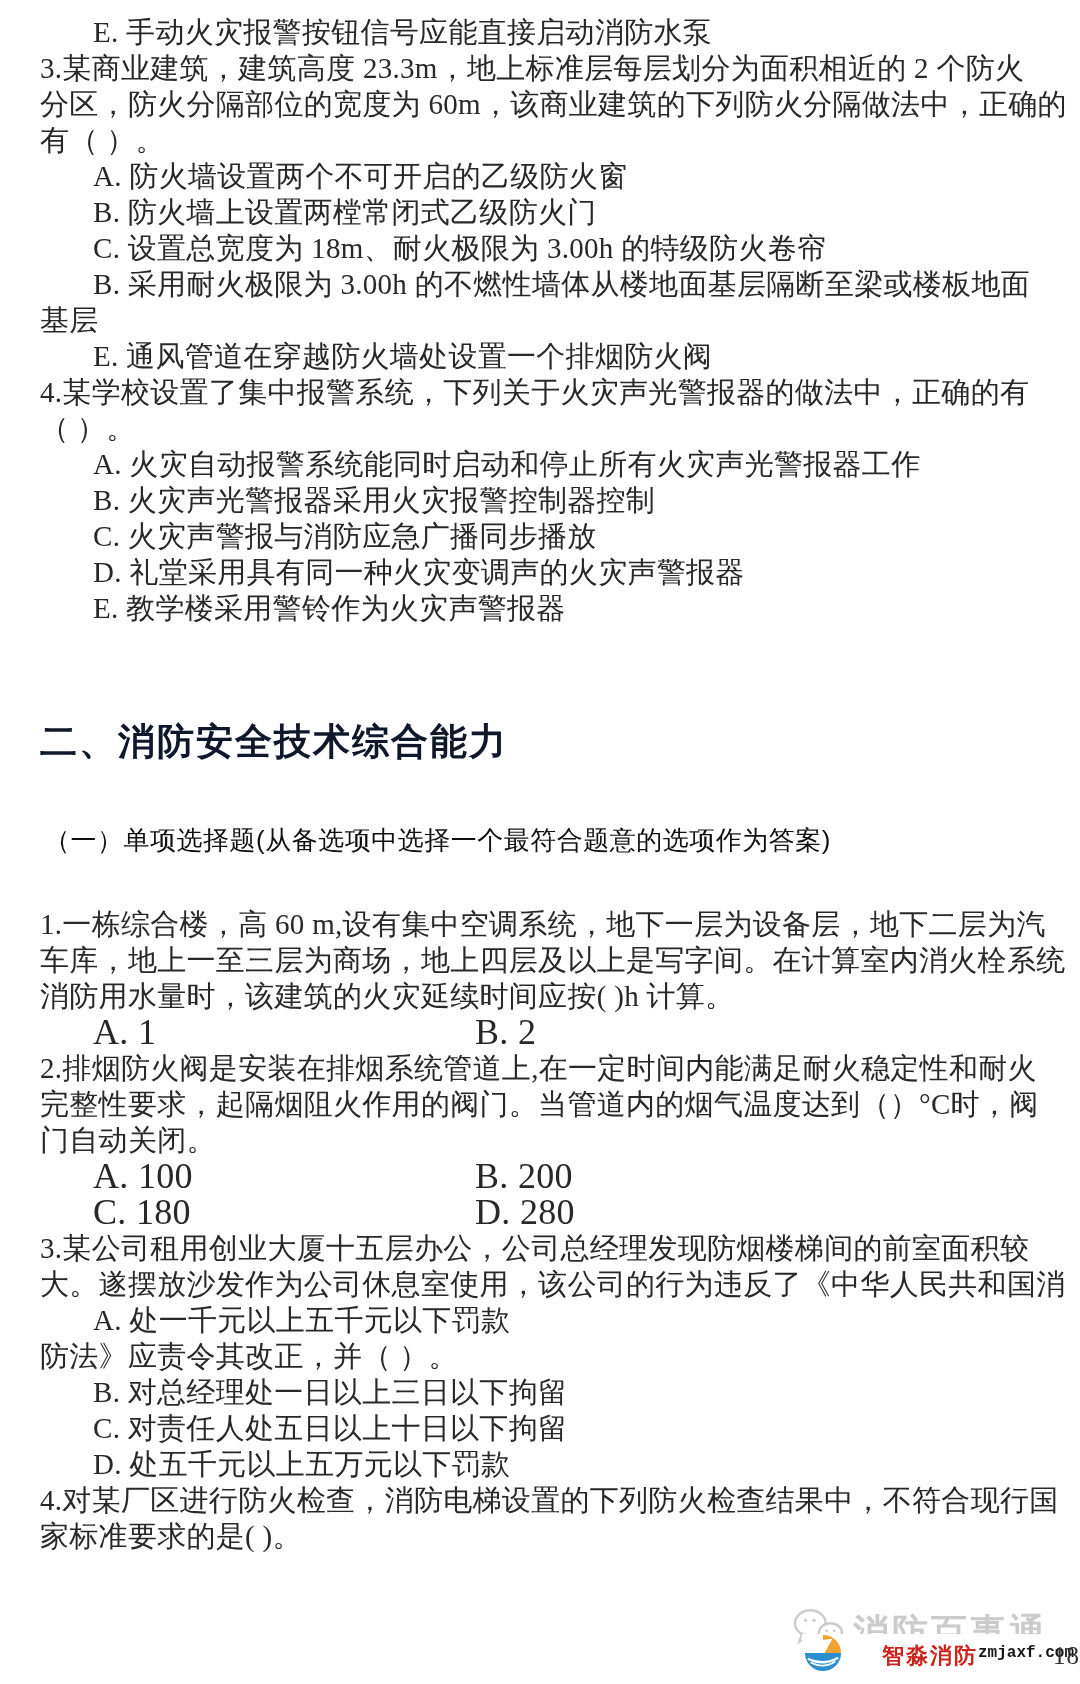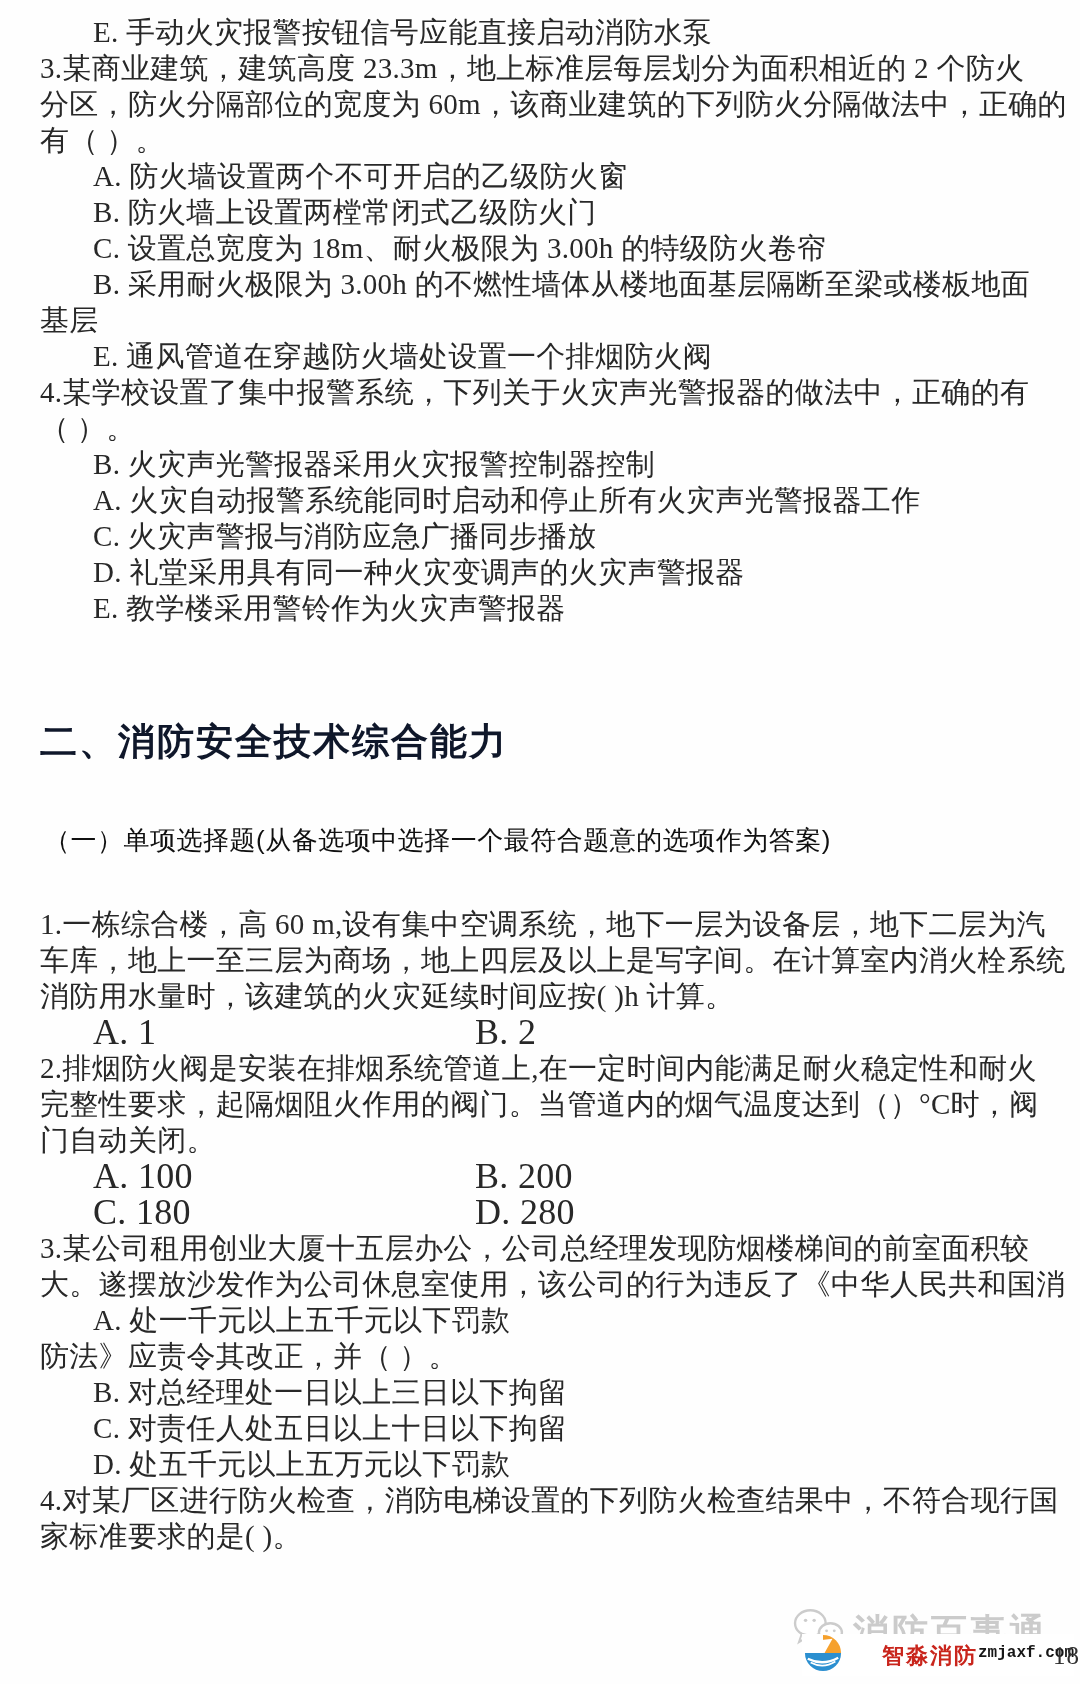--- a/index.html
+++ b/index.html
@@ -71,22 +71,22 @@
       <p class="ln indent">B. 防火墙上设置两樘常闭式乙级防火门</p>
       <p class="ln indent">C. 设置总宽度为 18m、耐火极限为 3.00h 的特级防火卷帘</p>
       <p class="ln indent">B. 采用耐火极限为 3.00h 的不燃性墙体从楼地面基层隔断至梁或楼板地面</p>
       <p class="ln">基层</p>
       <p class="ln indent">E. 通风管道在穿越防火墙处设置一个排烟防火阀</p>
     </section>
 
     <section class="gap-q4p1">
       <p class="ln">4.某学校设置了集中报警系统，下列关于火灾声光警报器的做法中，正确的有</p>
       <p class="ln">（ ）。</p>
+      <p class="ln indent">A. 火灾自动报警系统能同时启动和停止所有火灾声光警报器工作</p>
       <p class="ln indent">B. 火灾声光警报器采用火灾报警控制器控制</p>
-      <p class="ln indent">A. 火灾自动报警系统能同时启动和停止所有火灾声光警报器工作</p>
       <p class="ln indent">C. 火灾声警报与消防应急广播同步播放</p>
       <p class="ln indent">D. 礼堂采用具有同一种火灾变调声的火灾声警报器</p>
       <p class="ln indent">E. 教学楼采用警铃作为火灾声警报器</p>
     </section>
 
     <h1 class="h1">二、消防安全技术综合能力</h1>
     <h2 class="h2">（一）单项选择题(从备选项中选择一个最符合题意的选项作为答案)</h2>
 
     <section class="qstart">
       <p class="ln">1.一栋综合楼，高 60 m,设有集中空调系统，地下一层为设备层，地下二层为汽</p>

